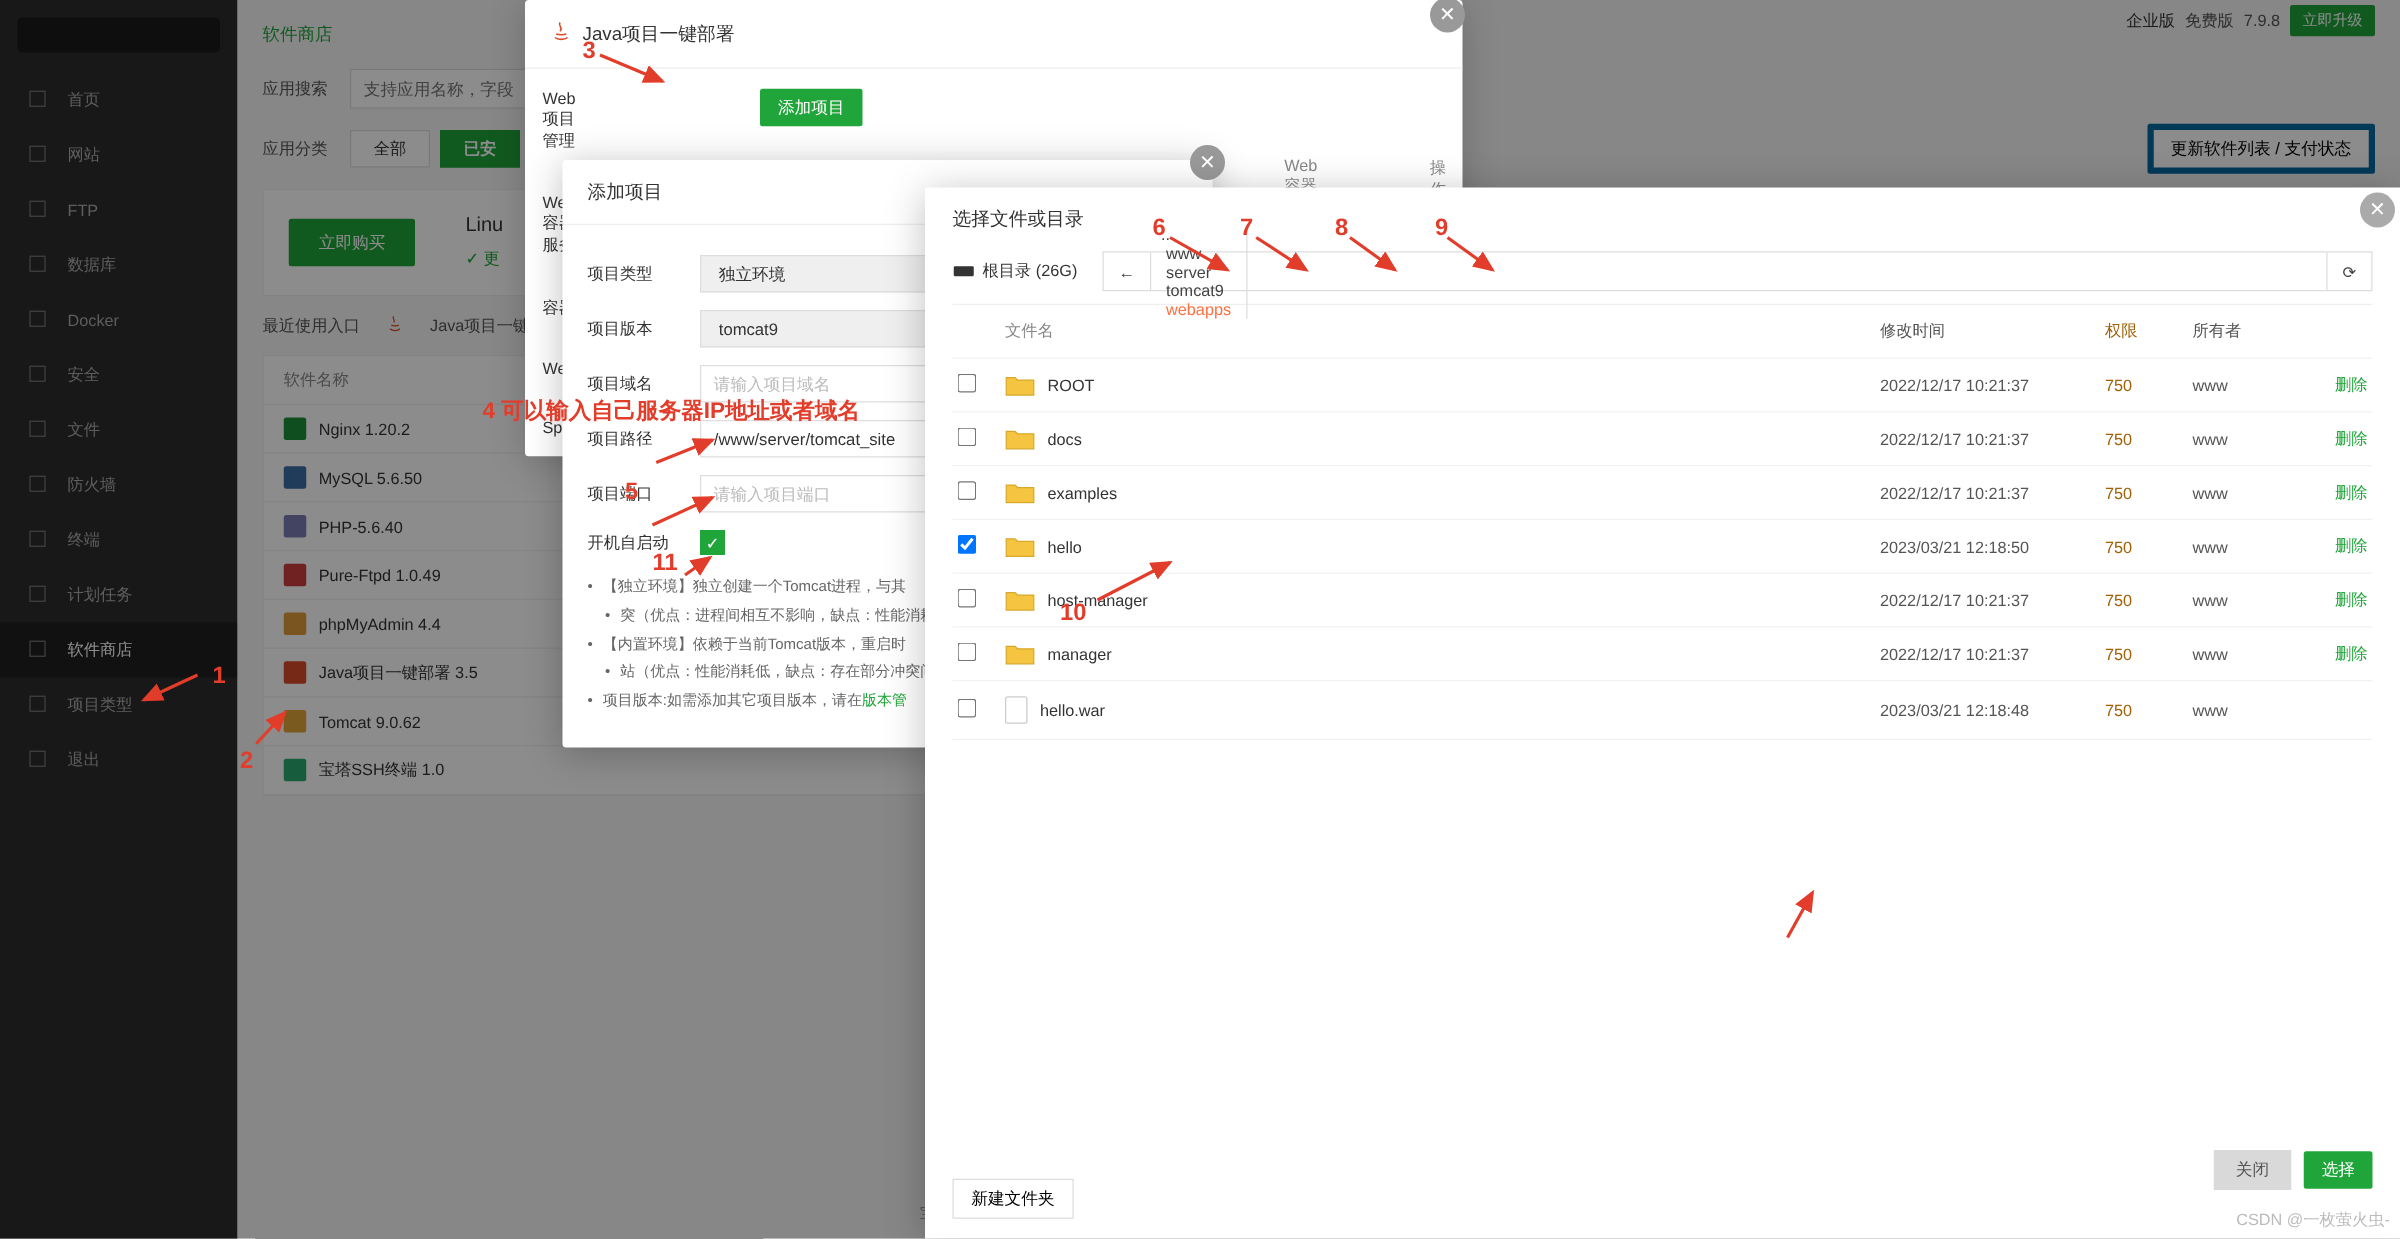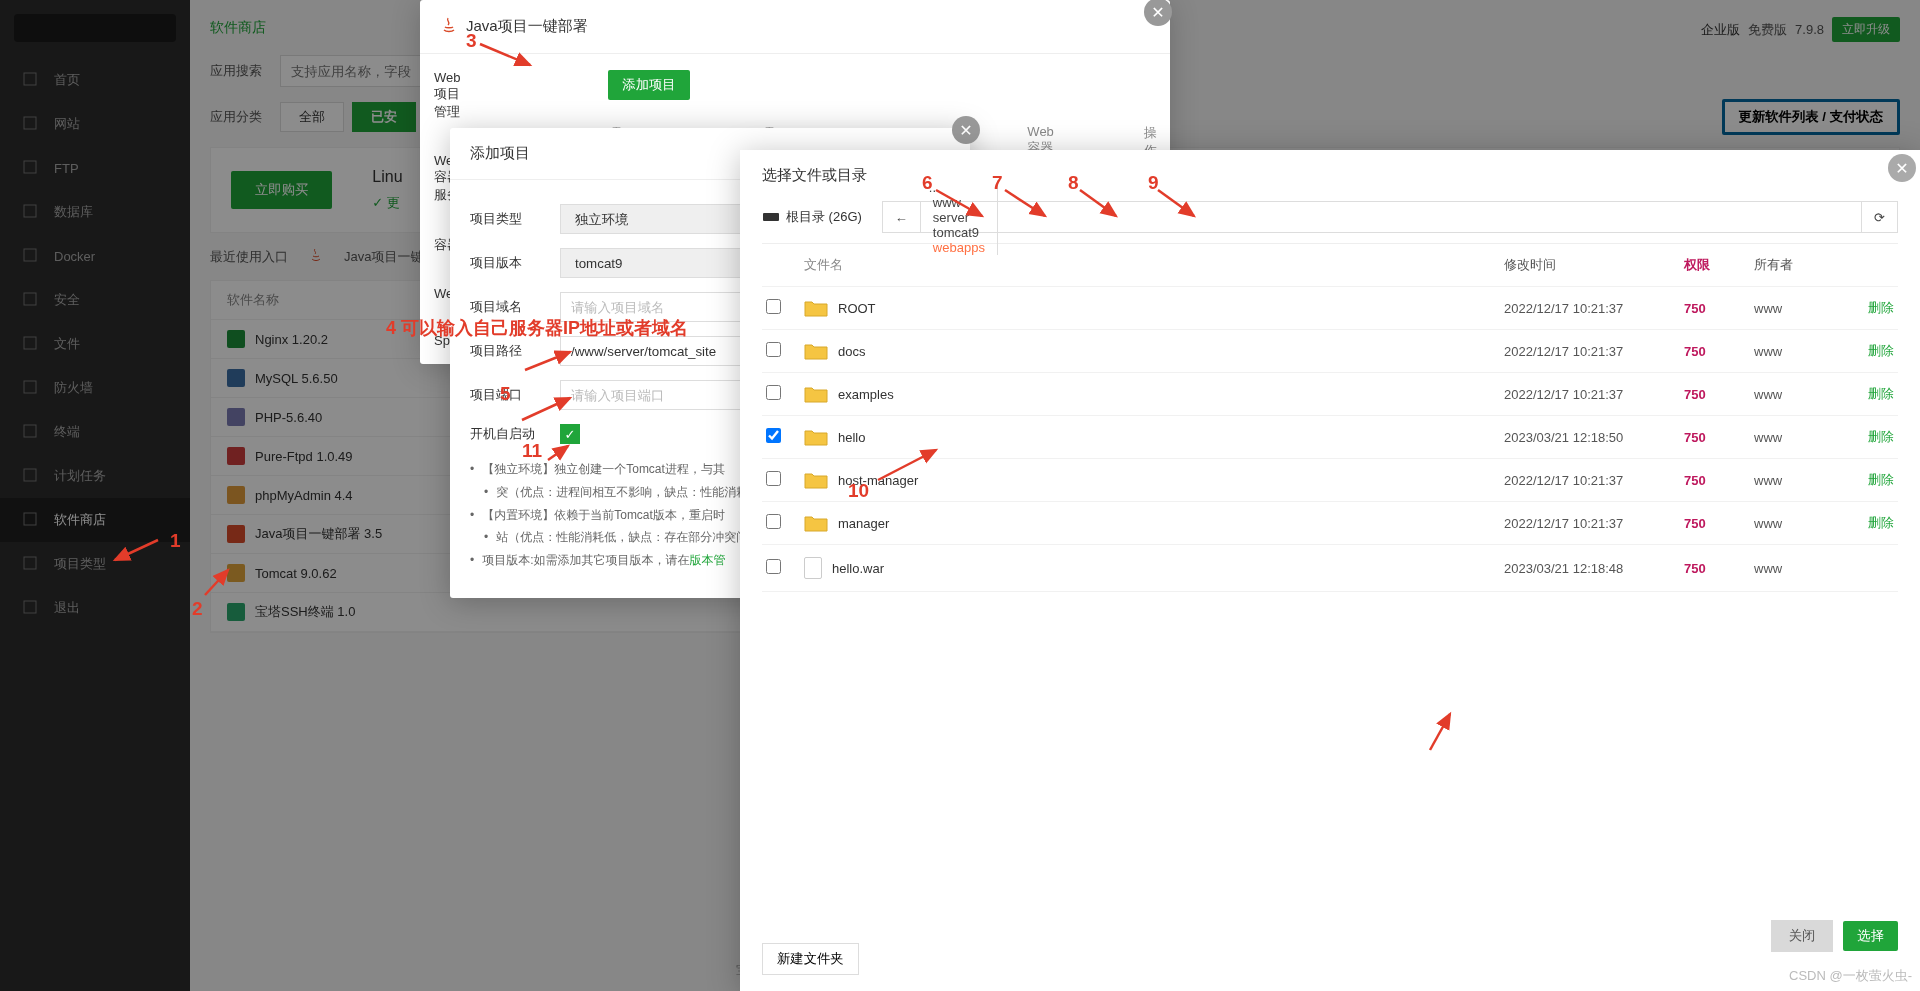--- a/index.html
+++ b/index.html
@@ -6,26 +6,26 @@
 body { background:#f8f8f8; width:1920px; height:991px; overflow:hidden; position:relative; font-size:13px; color:#333; }
 .sidebar { position:absolute; left:0; top:0; width:190px; height:100%; background:#2c2c2c; color:#aaa; overflow:hidden; }
 .sidebar .logo { height:28px; margin:14px 14px 16px; background:#1a1a1a; border-radius:4px; }
 .side-item { display:flex; align-items:center; padding:0 22px; height:44px; cursor:pointer; gap:14px; }
 .side-item.active { background:#1f1f1f; color:#fff; }
 .side-icon { width:18px; height:18px; display:inline-block; }
 
 .main { position:absolute; left:190px; top:0; right:0; height:100%; background:#f6f6f6; padding:0 20px; }
 .topline { height:55px; display:flex; align-items:center; }
 .topline .crumb { color:#20a53a; font-size:14px; margin-right:24px; }
-.headbtns { position:absolute; right:20px; top:17px; display:flex; align-items:center; gap:8px; font-size:13px; }
+.headbtns { position:absolute; right:20px; top:4px; display:flex; align-items:center; gap:8px; font-size:13px; }
 .headbtns .free { color:#555; }
 .headbtns .ver { color:#555; }
 .btn-green { background:#20a53a; color:#fff; border:none; padding:6px 14px; border-radius:2px; cursor:pointer; }
 .btn-green.sm { padding:4px 10px; font-size:12px; }
-.btn-outline { border:3px solid #0369a1; background:#fff; padding:6px 14px; border-radius:2px; cursor:pointer;font-weight:bold; }
+.btn-outline { border:5px solid #0369a1; background:#fff; padding:6px 14px; border-radius:2px; cursor:pointer; }
 
 .row { display:flex; align-items:center; margin-bottom:12px; }
 .row .label { width:70px; color:#555; }
 .search-row input { width:220px; height:32px; border:1px solid #ddd; padding:0 10px; }
 .cat-row .tag { border:1px solid #ddd; background:#fff; padding:5px 18px; margin-right:8px; cursor:pointer; }
 .cat-row .tag.active { background:#20a53a; color:#fff; border-color:#20a53a;font-weight:bold; }
 
 .promo { background:#fff; border:1px solid #eee; margin-top:4px; padding:20px; display:flex; align-items:center; gap:40px; }
 .promo .buy { background:#20a53a; color:#fff; border:none; padding:10px 24px; border-radius:2px; }
 
@@ -73,21 +73,21 @@
 .crumbbox .cb { padding:0 12px; height:100%; display:flex; align-items:center; border-right:1px solid #ddd; cursor:pointer; font-size:13px; color:#444; }
 .crumbbox .cb.ell { padding:0 8px; }
 .crumbbox .cb.active { color:#ff7043; }
 .crumbbox .refresh { margin-left:auto; border-left:1px solid #ddd; border-right:none; }
 .filetbl { margin:0 22px; border-top:1px solid #eee; }
 .fhead, .frowt { display:flex; align-items:center; padding:12px 4px; border-bottom:1px solid #f1f1f1; }
 .fhead { color:#888; }
 .fc.chk { width:38px; }
 .fc.nm { flex:1; display:flex; align-items:center; gap:10px; }
 .fc.mt { width:180px; color:#555; }
-.fc.pm { width:70px; color:#be185d;font-weight:bold; }
+.fc.pm { width:70px; color:#a16207; }
 .fc.ow { width:80px; color:#555; }
 .fc.op { width:60px; text-align:right; }
 .fc.op a { color:#20a53a; cursor:pointer; }
 .folder-ico { width:24px; height:18px; display:inline-block; }
 .file-ico { width:18px; height:22px; border:1px solid #ccc; border-radius:2px; display:inline-block; }
 .m3-foot { position:absolute; left:0; right:0; bottom:0; padding:16px 22px; display:flex; align-items:center; }
 .m3-foot .nbtn { border:1px solid #ddd; background:#fff; padding:6px 14px; cursor:pointer;margin-top:46px; }
 .m3-foot .spacer { flex:1; }
 .m3-foot .close { background:#d9d9d9; color:#555; border:none; padding:7px 18px; margin-right:10px; cursor:pointer; }
 

